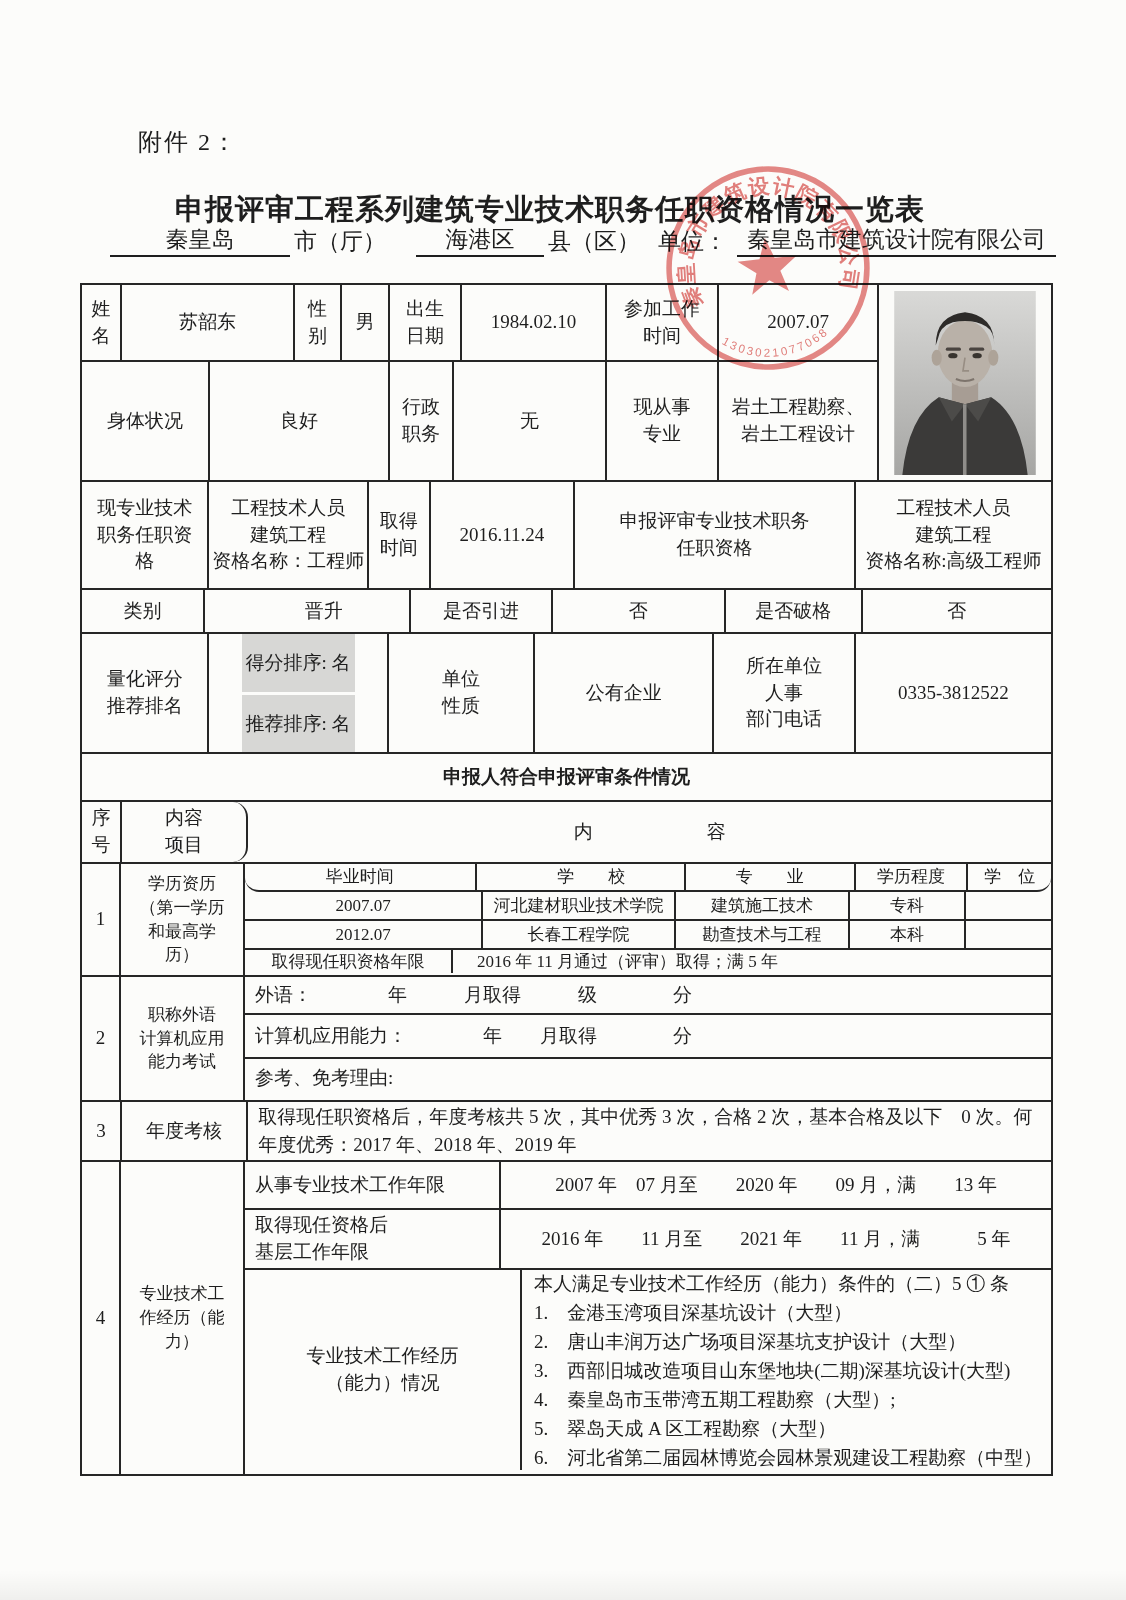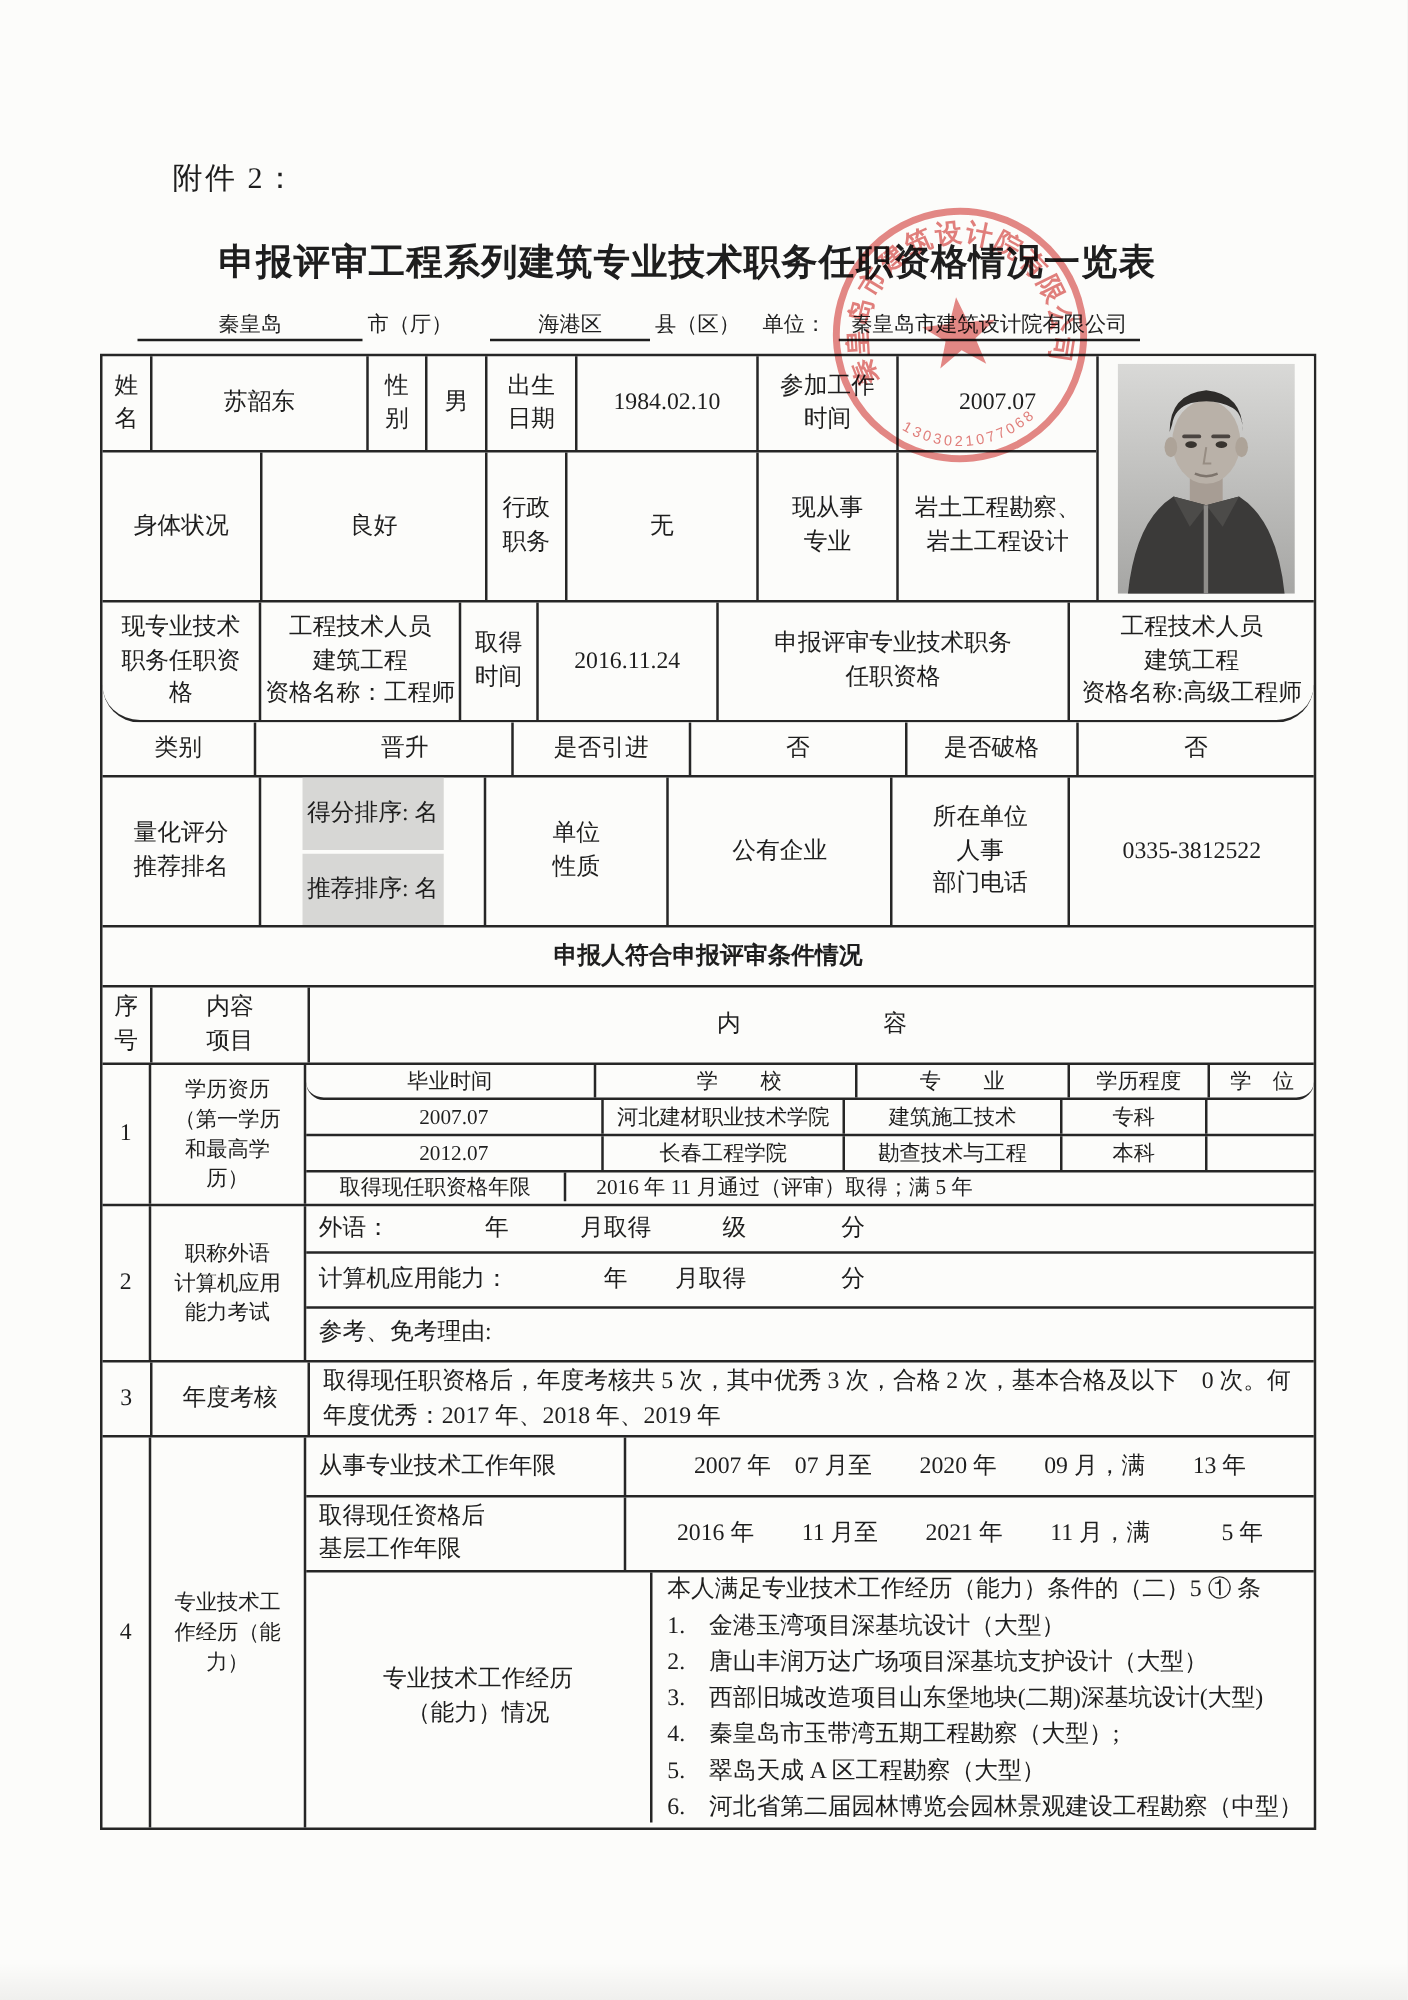--- a/index.html
+++ b/index.html
@@ -15,22 +15,22 @@
     overflow:hidden;
   }
   .sheet::after{ 
     content:"";position:absolute;left:0;bottom:0;width:100%;height:30px;
     background:linear-gradient(to bottom,rgba(0,0,0,0),rgba(0,0,0,0.05));
     pointer-events:none;
   }
   .attachment{position:absolute;left:138px;top:126px;font-size:24px;letter-spacing:2px;}
   .doc-title{position:absolute;left:0;top:190px;width:1100px;text-align:center;
     font-size:29px;font-weight:bold;letter-spacing:1px;}
-  .region-line{position:absolute;left:110px;top:248px;width:960px;font-size:17px;
-    display:flex;align-items:flex-start;white-space:nowrap;}
+  .region-line{position:absolute;left:110px;top:224px;width:960px;font-size:23px;
+    display:flex;align-items:flex-end;white-space:nowrap;}
   .uline{border-bottom:2px solid #1e1e1e;text-align:center;padding:0 6px;}
   .u1{min-width:180px;}
   .u2{min-width:128px;margin-left:26px;}
   .u3{margin-left:10px;padding:0 10px;}
   .sfx{padding:0 4px;}
   .unit-lbl{margin-left:14px;}
 
   
   .form{position:absolute;left:80px;top:283px;width:973px;border:2px solid #262626;}
   .trow{display:flex;width:100%;}
@@ -121,21 +121,21 @@
           <path d="M70 66 L68 79 L74 79" fill="none" stroke="#978d83" stroke-width="1.6"></path>
           <path d="M61 87 Q70 91 79 87" fill="none" stroke="#7d746c" stroke-width="2"></path>
           <path d="M8 182 Q14 124 44 105 L70 112 L96 105 Q126 124 132 182 Z" fill="#3b3a39"></path>
           <path d="M44 105 L70 112 L57 129 Z" fill="#4c4b49"></path>
           <path d="M96 105 L70 112 L83 129 Z" fill="#4c4b49"></path>
           <rect x="68" y="112" width="3.5" height="70" fill="#8f8d8a"></rect>
         </svg>
       </div>
     </div>
 
-    <div class="trow bb" style="height:96px;border-radius:30px;">
+    <div class="trow bb" style="height:108px;">
       <div class="cell pre br" style="width:128px;">现专业技术
 职务任职资
 格</div>
       <div class="cell pre br" style="width:160px;">工程技术人员
 建筑工程
 资格名称：工程师</div>
       <div class="cell pre br" style="width:62px;">取得
 时间</div>
       <div class="cell br" style="width:145px;">2016.11.24</div>
       <div class="cell pre br" style="width:282px;">申报评审专业技术职务
@@ -172,21 +172,21 @@
       <div class="cell" style="width:196px;">0335-3812522</div>
     </div>
 
     <div class="trow bb" style="height:48px;font-weight:bold;">
       <div class="cell" style="width:973px;">申报人符合申报评审条件情况</div>
     </div>
 
     <div class="trow bb" style="height:62px;">
       <div class="cell pre br" style="width:40px;">序
 号</div>
-      <div class="cell pre br" style="width:127px;">内容
+      <div class="cell pre br" style="width:127px;border-radius:15px;">内容
 项目</div>
       <div class="cell" style="width:806px;">内　　　　　　容</div>
     </div>
 
     <div class="trow bb" style="height:113px;">
       <div class="cell br" style="width:40px;">1</div>
       <div class="cell pre small br" style="width:127px;">学历资历
 （第一学历
 和最高学
 历）</div>

